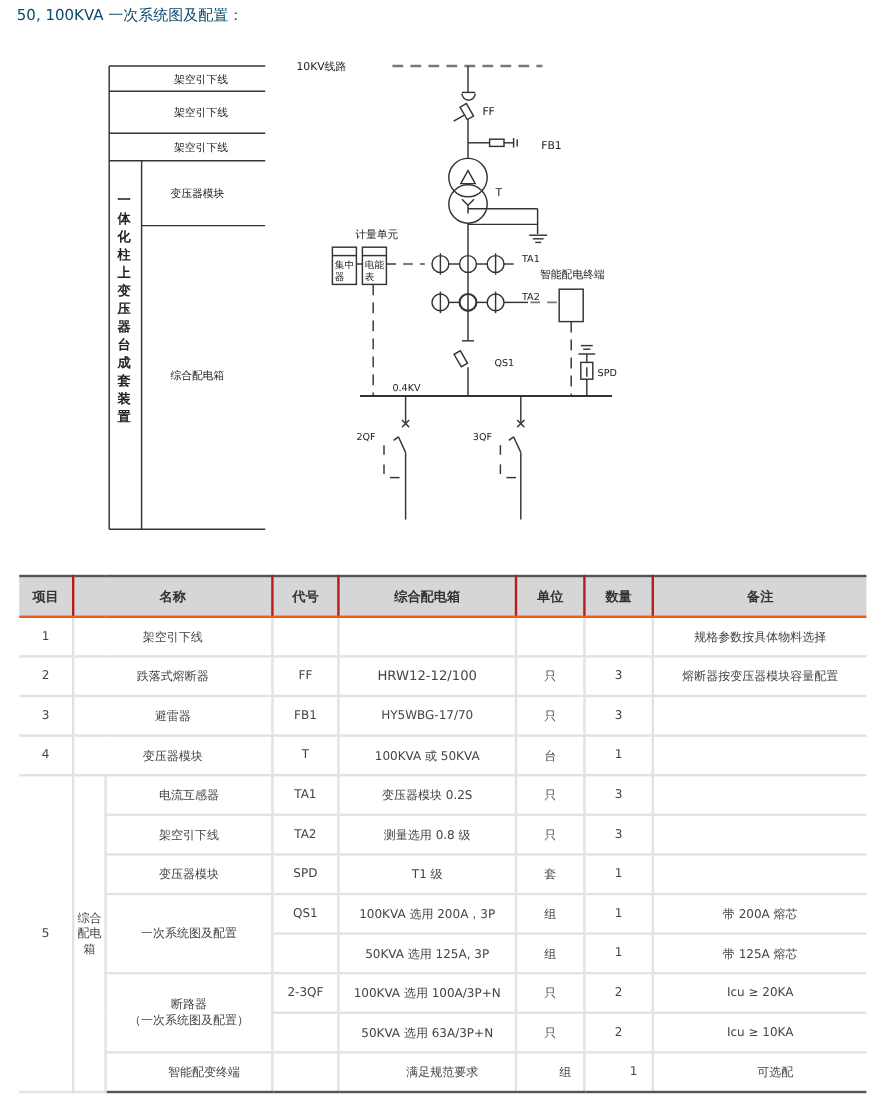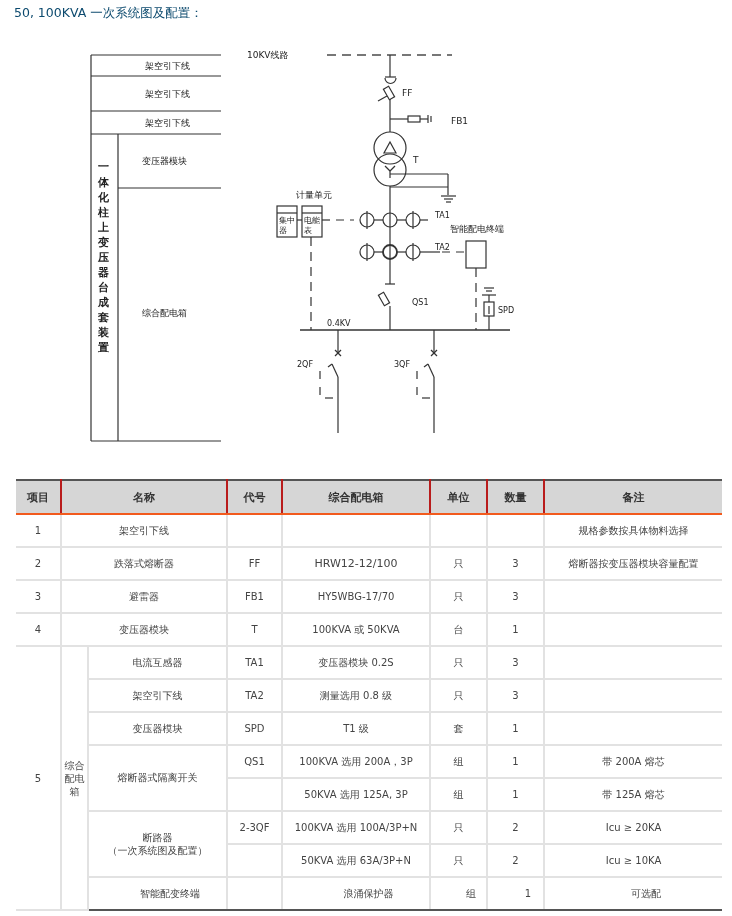--- a/index.html
+++ b/index.html
@@ -270,21 +270,21 @@
     </tr>
     <tr>
       <td>变压器模块</td>
       <td>SPD</td>
       <td>T1 级</td>
       <td>套</td>
       <td>1</td>
       <td></td>
     </tr>
     <tr>
-      <td rowspan="2">熔断器式隔离开关</td>
+      <td rowspan="2">一次系统图及配置</td>
       <td>QS1</td>
       <td>100KVA 选用 200A，3P</td>
       <td>组</td>
       <td>1</td>
       <td>带 200A 熔芯</td>
     </tr>
     <tr>
       <td></td>
       <td>50KVA 选用 125A, 3P</td>
       <td>组</td>
@@ -305,19 +305,19 @@
     <tr>
       <td></td>
       <td>50KVA 选用 63A/3P+N</td>
       <td>只</td>
       <td>2</td>
       <td>Icu ≥ 10KA</td>
     </tr>
     <tr class="last">
       <td>智能配变终端</td>
       <td></td>
-      <td>浪涌保护器</td>
+      <td>满足规范要求</td>
       <td>组</td>
       <td>1</td>
       <td>可选配</td>
     </tr>
   </tbody>
 </table>
 
 </body></html>

